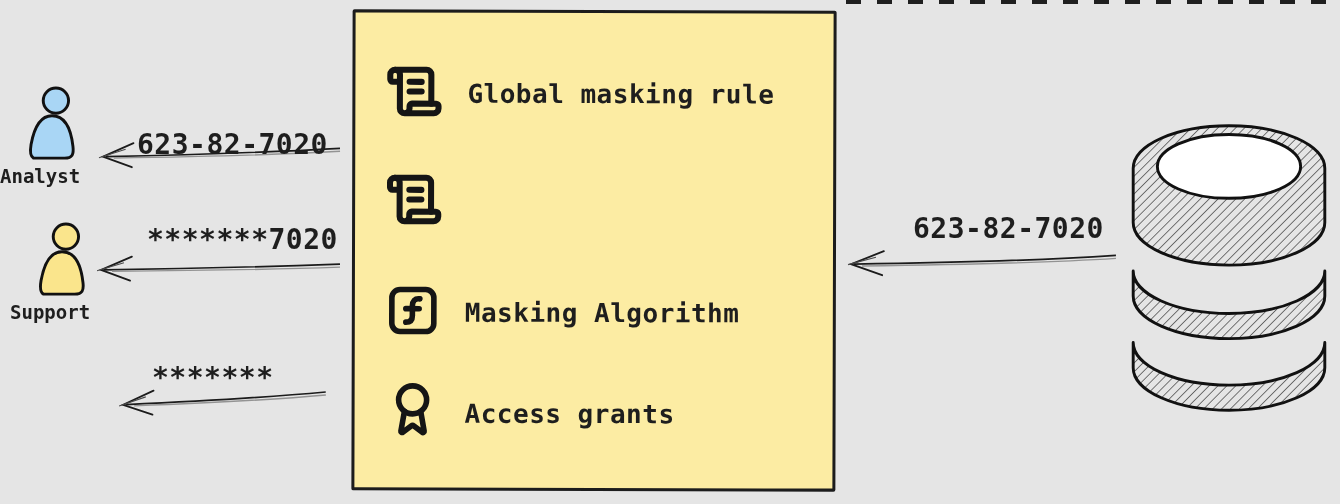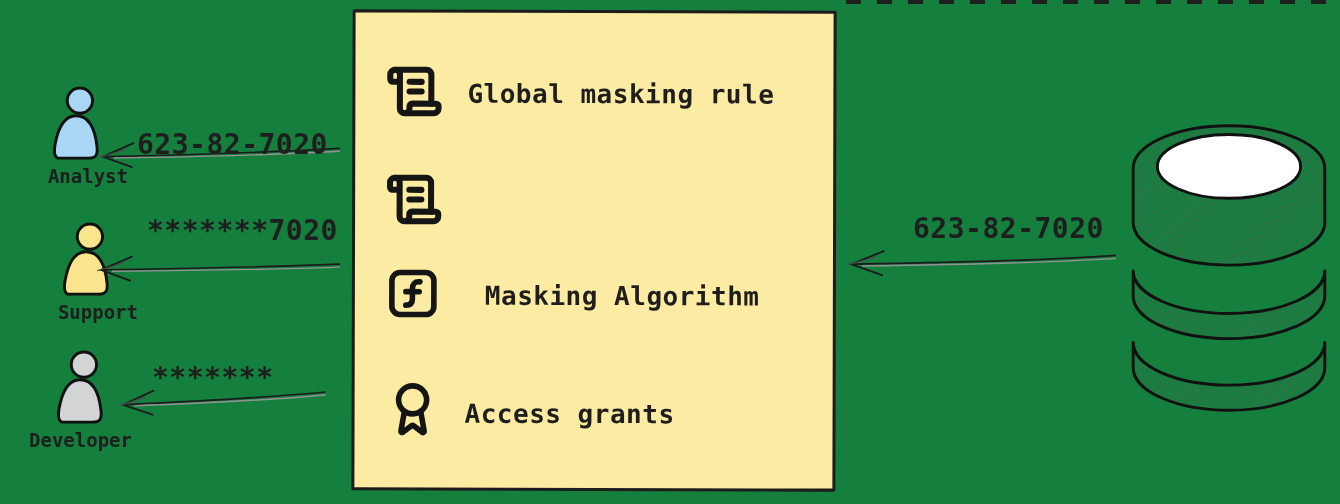--- a/index.html
+++ b/index.html
@@ -1,19 +1,19 @@
 <!DOCTYPE html>
 <html><head>
 <meta charset="utf-8">
 <style>
   html,body{margin:0;padding:0;background:#fff;}
   #canvas{
     position:relative;
     width:1340px;height:504px;
-    background:#15803d;
+    background:#e5e5e5;
     overflow:hidden;
     font-family:"DejaVu Sans Mono", monospace;
     color:#1e1e1e;
   }
   
   .top-dashes{
     position:absolute;top:0;left:846px;width:494px;height:4px;
     background:repeating-linear-gradient(90deg,#1f1f1f 0 15px,transparent 15px 31px);
   }
   
@@ -25,42 +25,42 @@
     box-sizing:border-box;
     transform:rotate(0.15deg);
   }
   .box-row{position:absolute;left:30px;display:flex;align-items:center;}
   .box-row .row-icon{flex:0 0 auto;}
   .box-row .row-label{
     font-size:26px;font-weight:bold;letter-spacing:.5px;margin-left:24px;white-space:nowrap;
   }
   .row-1{top:50px;}
   .row-2{top:158px;}
-  .row-3{top:253px;gap:20px;}
+  .row-3{top:270px;}
   .row-4{top:368px;}
   
-  .actor{position:absolute;width:104px;text-align:right;padding-left:24px;}
+  .actor{position:absolute;width:104px;text-align:left;}
   .actor svg{display:block;margin:0 auto;}
   .actor-label{font-size:19px;font-weight:bold;margin-top:3px;white-space:nowrap;}
   .actor-analyst{left:0px;top:86px;}
   .actor-support{left:10px;top:222px;}
   .actor-developer{left:4px;top:350px;}
   
   .arrow{position:absolute;}
   .arrow svg{display:block;}
   .arrow-analyst{left:90px;top:139px;transform:rotate(-0.8deg);}
   .arrow-support{left:88px;top:253px;transform:rotate(-0.4deg);}
   .arrow-developer{left:110px;top:385px;transform:rotate(-2.2deg);}
   .arrow-db{left:840px;top:247px;transform:rotate(-0.7deg);}
   
   .value-label{
     position:absolute;font-size:28px;font-weight:bold;letter-spacing:.5px;white-space:nowrap;margin-top:16px;
   }
   .value-analyst{left:137px;top:112px;}
-  .value-support{left:147px;top:198px;}
+  .value-support{left:147px;top:207px;}
   .value-developer{left:152px;top:345px;}
   .value-db{left:913px;top:196px;}
   
   .database{position:absolute;left:1126px;top:118px;}
 </style>
 </head>
 <body>
 
 <div id="canvas">
 
@@ -122,27 +122,20 @@
   </div>
 
   <div class="actor actor-support">
     <svg width="66" height="76" viewBox="0 0 64 78">
       <circle cx="36" cy="15" r="13" stroke="#111" stroke-width="3" fill="#fae58c"></circle>
       <path d="M13 74 C 9 72 9.5 66 10.5 60 C 14 41 21 30.5 32 30.5 C 45 30.5 51.5 44 53.5 62 C 54.5 70 53 74 45 74 Z" stroke="#111" stroke-width="3" stroke-linejoin="round" fill="#fae58c"></path>
     </svg>
     <div class="actor-label">Support</div>
   </div>
 
-  <div class="actor actor-developer">
-    <svg width="66" height="76" viewBox="0 0 64 78">
-      <circle cx="36" cy="15" r="13" stroke="#111" stroke-width="3" fill="#d2d4d6"></circle>
-      <path d="M13 74 C 9 72 9.5 66 10.5 60 C 14 41 21 30.5 32 30.5 C 45 30.5 51.5 44 53.5 62 C 54.5 70 53 74 45 74 Z" stroke="#111" stroke-width="3" stroke-linejoin="round" fill="#d2d4d6"></path>
-    </svg>
-    <div class="actor-label">Developer</div>
-  </div>
 
   <div class="arrow arrow-analyst">
     <svg width="258" height="30" viewBox="0 0 260 30" preserveAspectRatio="none">
       <path d="M252,11 C 180,14 100,15.5 16,16" fill="none" stroke="#1b1b1b" stroke-width="1.7"></path>
       <path d="M252,14 C 180,17 100,17.5 24,17.5" fill="none" stroke="#939393" stroke-width="1.4"></path>
       <path d="M44,3 L13,16 L42,27" fill="none" stroke="#1b1b1b" stroke-width="1.8" stroke-linecap="round"></path>
       <path d="M36,9 L9,17" fill="none" stroke="#4a4a4a" stroke-width="1.1"></path>
     </svg>
   </div>
 

